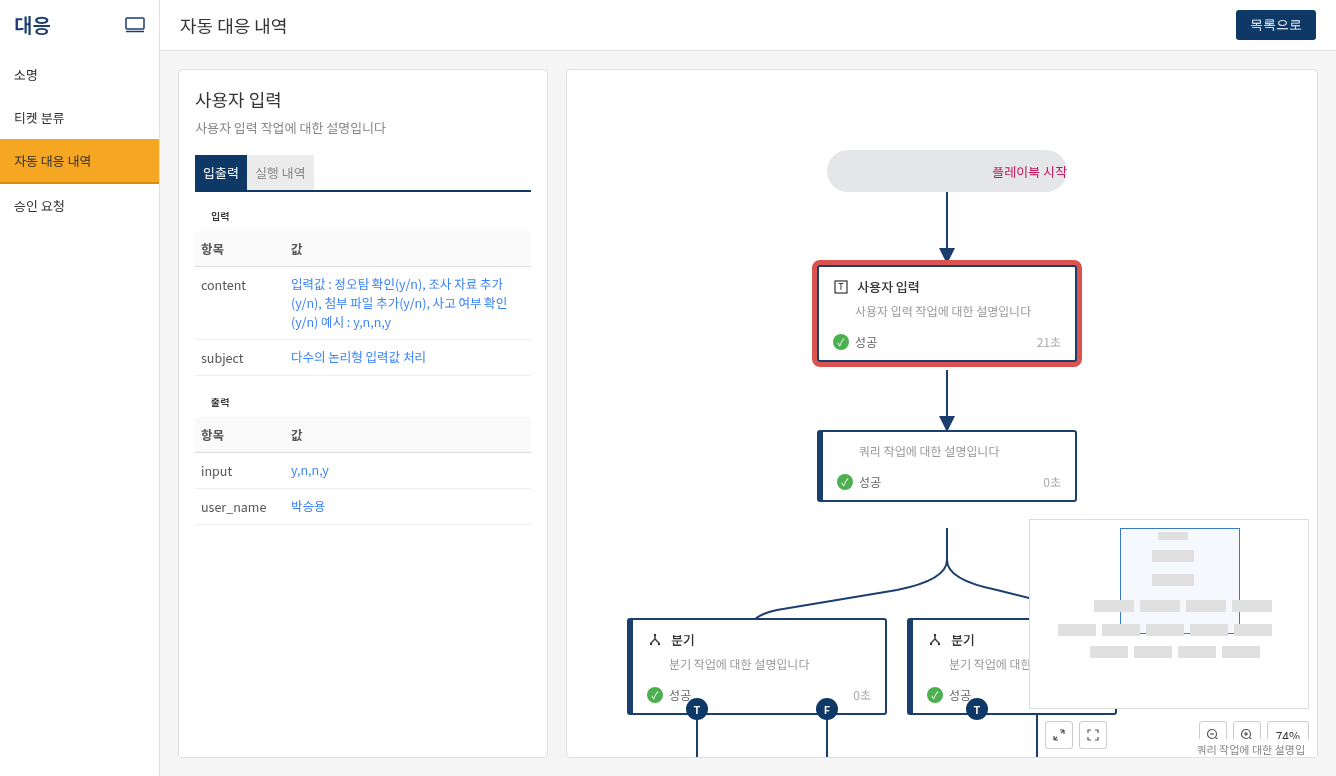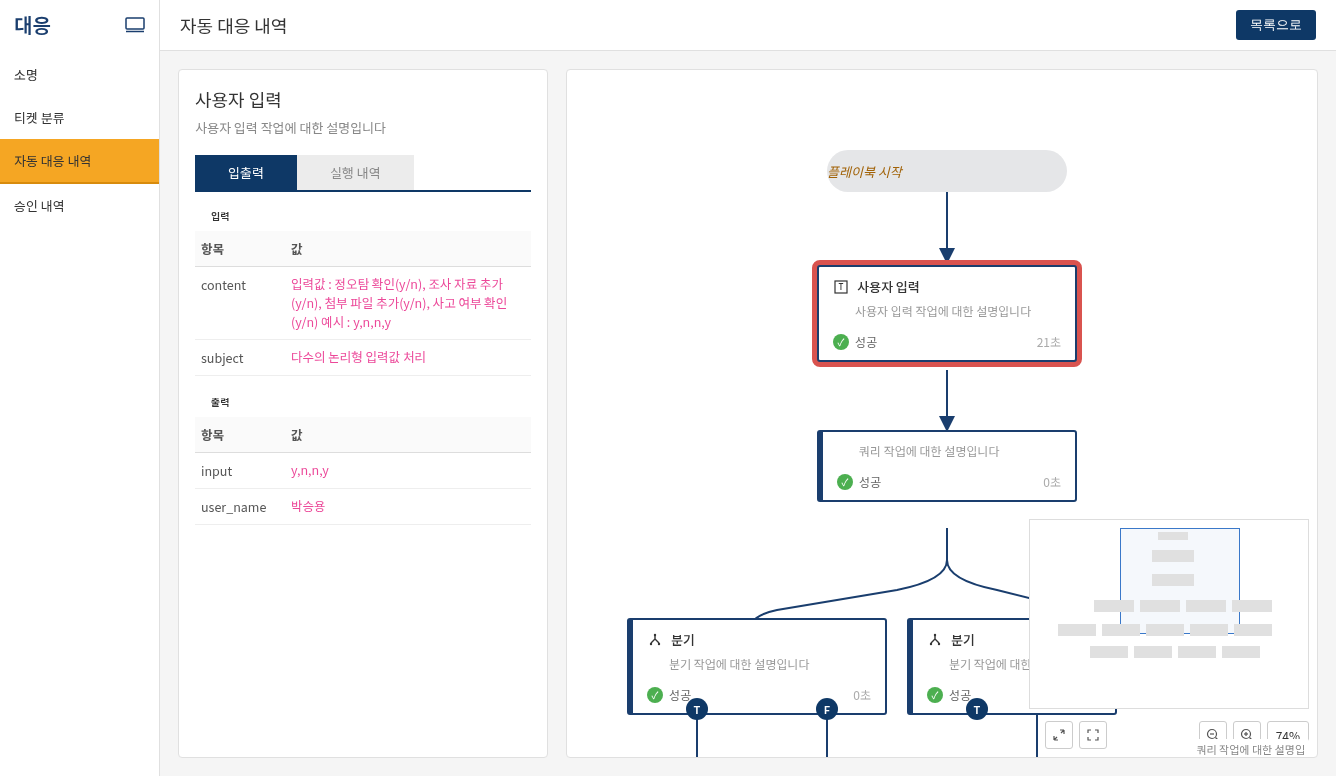--- a/index.html
+++ b/index.html
@@ -20,34 +20,34 @@
 .page-title { font-size: 18px; color: #333; }
 .btn-list { background: #0e3866; color: #fff; border: none; padding: 6px 14px; font-size: 13px; border-radius: 3px; cursor: pointer; }
 
 .content { flex: 1; display: flex; gap: 18px; padding: 18px; background: #f5f5f5; overflow: hidden; }
 
 
 .detail-panel { width: 370px; background: #fff; border: 1px solid #e0e0e0; border-radius: 4px; padding: 16px; }
 .detail-title { font-size: 18px; color: #333; margin-bottom: 6px; }
 .detail-desc { font-size: 13px; color: #888; margin-bottom: 18px; }
 .tabs { display: flex; border-bottom: 2px solid #0e3866; margin-bottom: 16px; }
-.tab { padding: 8px 33px; font-size: 13px; cursor: pointer; background: #ececec; color: #888; }
+.tab { padding: 8px 8px; font-size: 13px; cursor: pointer; background: #ececec; color: #888; }
 .tab.active { background: #0e3866; color: #fff; }
 .section-h { font-size: 10px; font-weight: 600; margin: 10px 16px 8px; color: #333; }
 table.kv { width: 100%; border-collapse: collapse; font-size: 12.5px; margin-bottom: 18px; }
 table.kv th, table.kv td { text-align: left; padding: 8px 6px; border-bottom: 1px solid #eee; vertical-align: top; }
 table.kv thead th { color: #555; border-bottom: 1px solid #ddd; background: #fafafa; }
 table.kv td.key { width: 90px; color: #555; }
-table.kv td.val { color: #ec4899; line-height: 1.5; }
+table.kv td.val { color: #3b82f6; line-height: 1.5; }
 
 
 .canvas { flex: 1; background: #fff; border: 1px solid #e0e0e0; border-radius: 4px; position: relative; overflow: hidden; }
 
 
-.node-start { position: absolute; left: 50%; transform: translateX(-50%); top: 80px; width: 240px; height: 42px; background: #e5e6e8; border-radius: 22px; display: flex; align-items: center; justify-content: flex-start; font-size: 13px; color: #a16207; font-style: italic; }
+.node-start { position: absolute; left: 50%; transform: translateX(-50%); top: 80px; width: 240px; height: 42px; background: #e5e6e8; border-radius: 22px; display: flex; align-items: center; justify-content: flex-end; font-size: 13px; color: #be185d; }
 .node { position: absolute; width: 260px; background: #fff; border: 2px solid #1a3e6e; border-left-width: 6px; border-radius: 3px; padding: 10px 14px 10px 14px; }
 .node.selected { box-shadow: 0 0 0 3px #d9534f; border-color: #d9534f; }
 .node.selected { border: 2px solid #1a3e6e; outline: 3px solid #d9534f; outline-offset: 2px; }
 .node .node-head { display: flex; align-items: center; gap: 8px; font-size: 13px; color: #333; margin-bottom: 6px; font-weight: 500; }
 .node .node-desc { font-size: 12px; color: #999; margin-bottom: 14px; margin-left: 22px; }
 .node .node-foot { display: flex; align-items: center; justify-content: space-between; }
 .node .status { display: flex; align-items: center; gap: 6px; font-size: 12px; color: #666; }
 .node .status .dot { width: 16px; height: 16px; border-radius: 50%; background: #4caf50; display: inline-flex; align-items: center; justify-content: center; color: #fff; font-size: 10px; }
 .node .time { font-size: 12px; color: #aaa; }
 .node-icon { width: 16px; height: 16px; display: inline-flex; align-items: center; justify-content: center; }
@@ -83,21 +83,21 @@
       <span class="icon">
         <svg width="20" height="16" viewBox="0 0 20 16">
             <rect x="1" y="1" width="18" height="11" rx="1" fill="none" stroke="#1a3e6e" stroke-width="1.5"></rect>
             <line x1="1" y1="14.5" x2="19" y2="14.5" stroke="#1a3e6e" stroke-width="1.5"></line>
           </svg>
       </span>
     </div>
     <div class="sidebar-item"><span>소명</span></div>
     <div class="sidebar-item"><span>티켓 분류</span></div>
     <div class="sidebar-item active"><span>자동 대응 내역</span></div>
-    <div class="sidebar-item"><span>승인 내역</span></div>
+    <div class="sidebar-item"><span>승인 요청</span></div>
   </aside>
 
   <main class="main">
     <div class="page-header">
       <div class="page-title">자동 대응 내역</div>
       <button class="btn-list">목록으로</button>
     </div>
     <div class="content">
 
       <div class="detail-panel">

